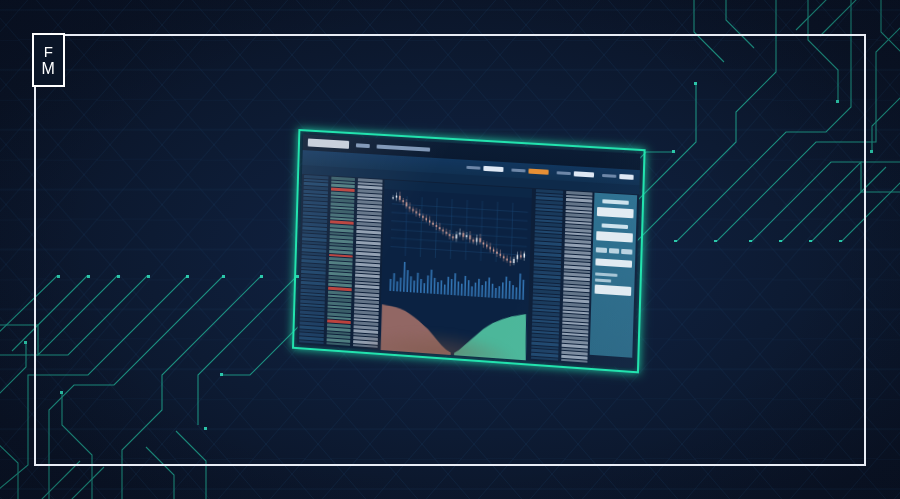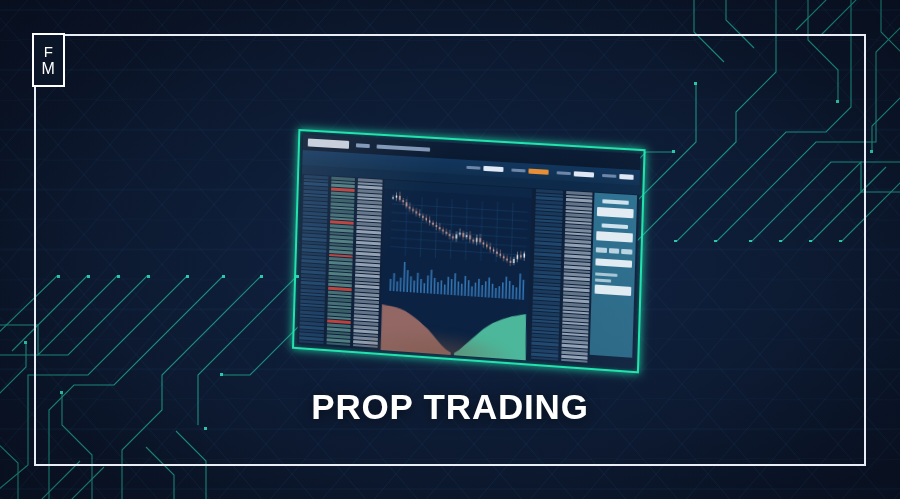--- a/index.html
+++ b/index.html
@@ -785,15 +785,14 @@
           </div>
 
           <div class="t-hands"></div>
         </div>
 
         <div class="t-sheen"></div>
       </div>
     </div>
   </div>
 
-  <div class="title">PROP TRADING</div>
 
 </div>
 
 </body></html>

